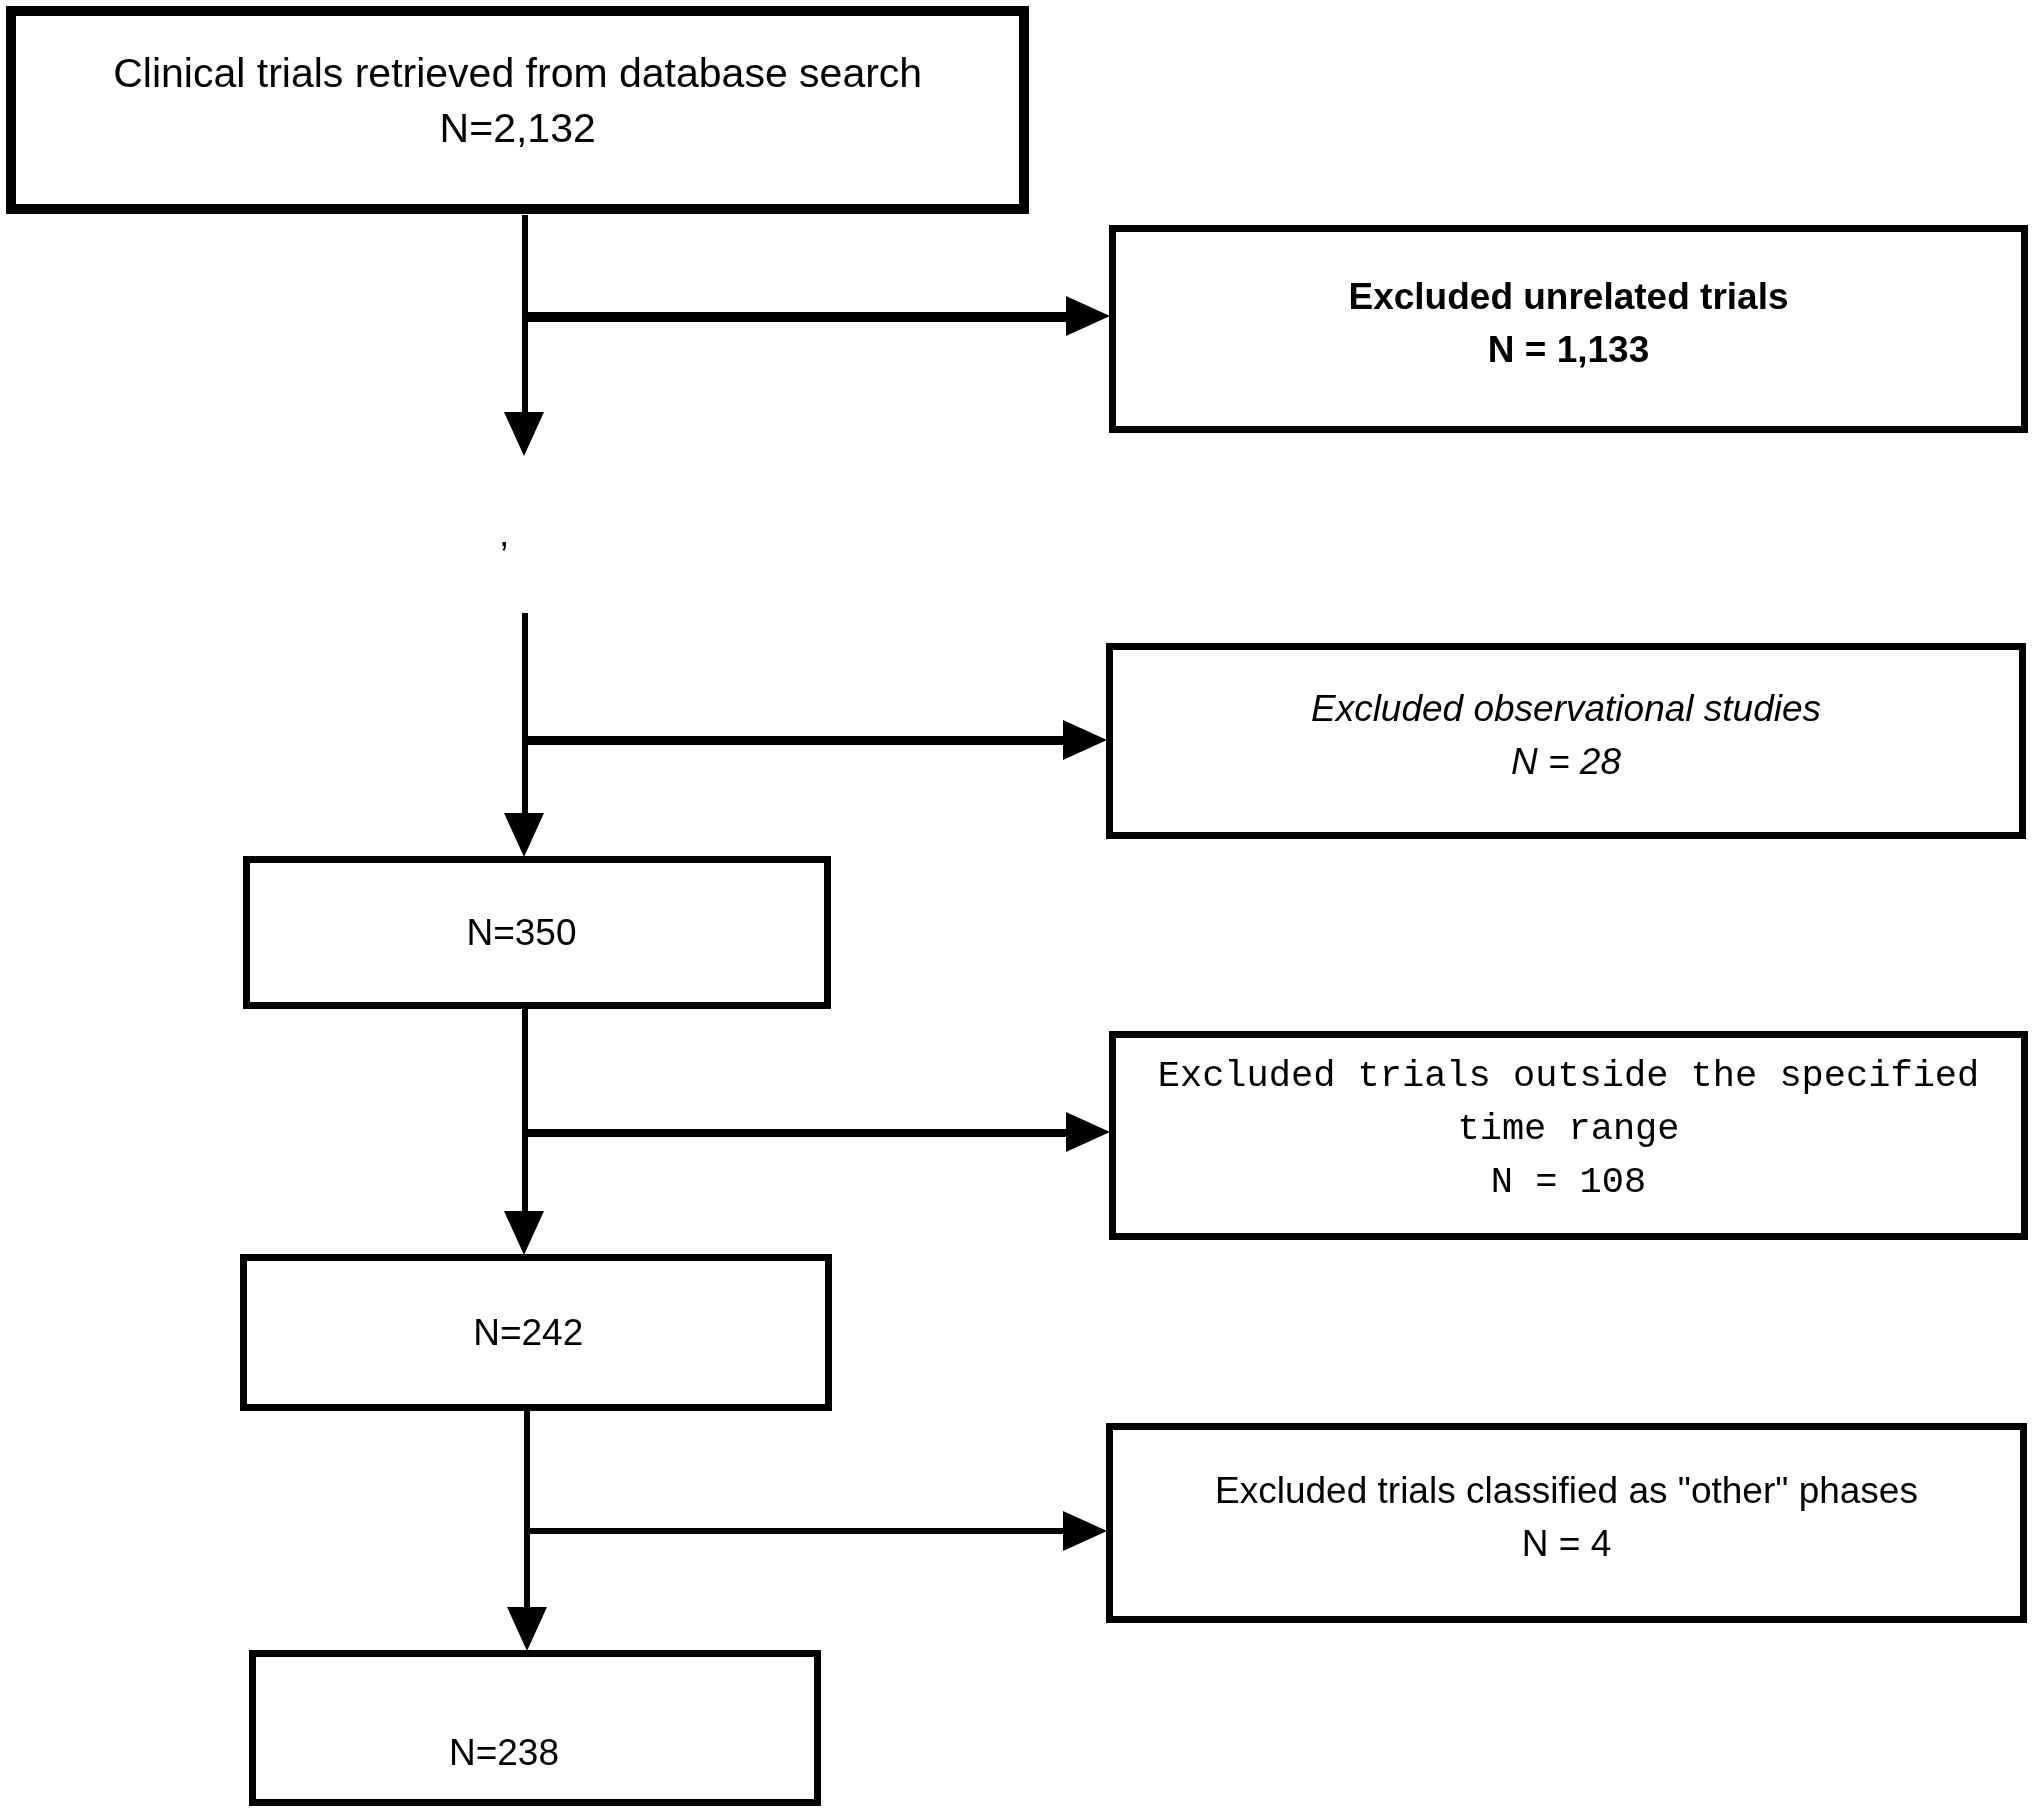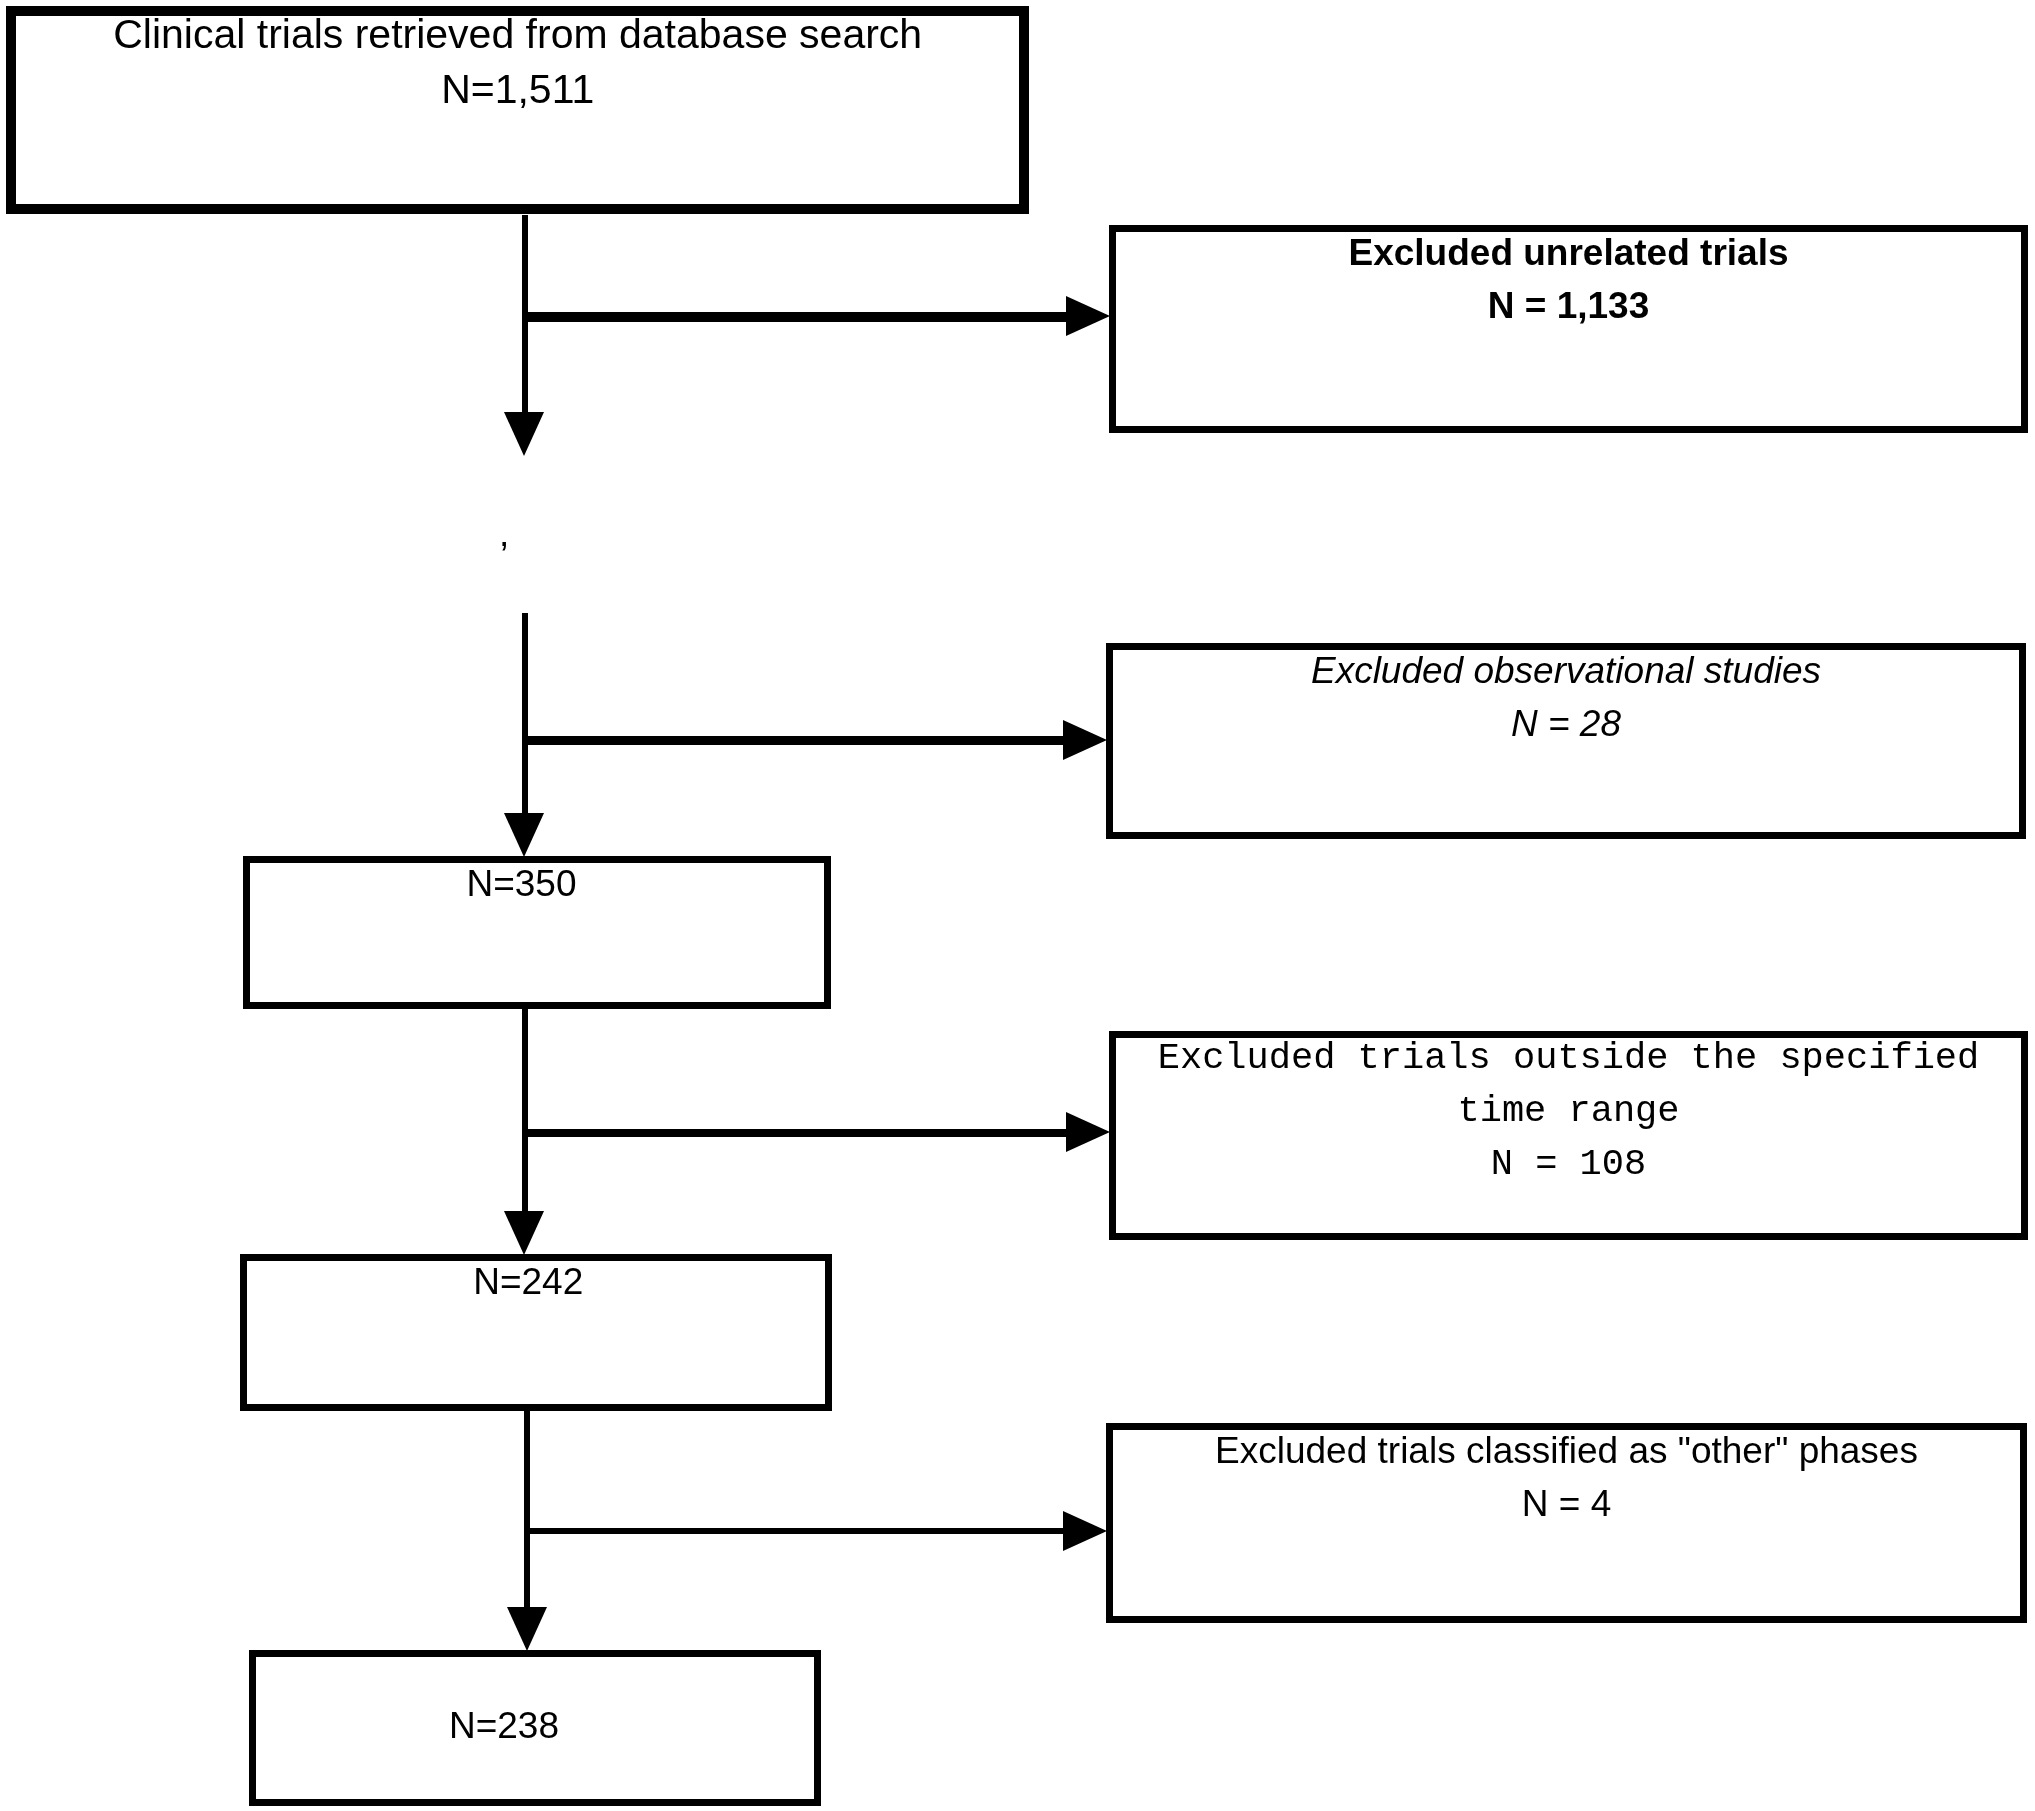--- a/index.html
+++ b/index.html
@@ -16,21 +16,21 @@
     color: var(--ink, #000000);
   }
   .box {
     position: absolute;
     box-sizing: border-box;
     background: #ffffff;
     border: 7.2px solid var(--ink, #000000);
     display: flex;
     flex-direction: column;
     align-items: center;
-    justify-content: flex-start;
+    justify-content: center;
     text-align: center;
   }
   .box.source {
     border-width: 10.3px;
   }
   .source-text {
     position: relative;
     top: -9.3px;
     font-size: 41px;
     line-height: 55px;
@@ -80,21 +80,21 @@
   }
 </style>
 </head>
 <body>
 
 <div id="canvas">
 
   <div class="box source" style="left:6.2px; top:6.2px; width:1023px; height:208px;">
     <div class="source-text">
       <div>Clinical trials retrieved from database search</div>
-      <div>N=1,511</div>
+      <div>N=2,132</div>
     </div>
   </div>
 
   <div class="vline" style="left:522px; top:215px; height:202px;"></div>
   <div class="arrow-down" style="left:504px; top:412px;"></div>
 
   <div class="vline" style="left:522px; top:613px; height:204px;"></div>
   <div class="arrow-down" style="left:504px; top:813px;"></div>
 
   <div class="vline" style="left:522px; top:1008px; height:207px;"></div>

